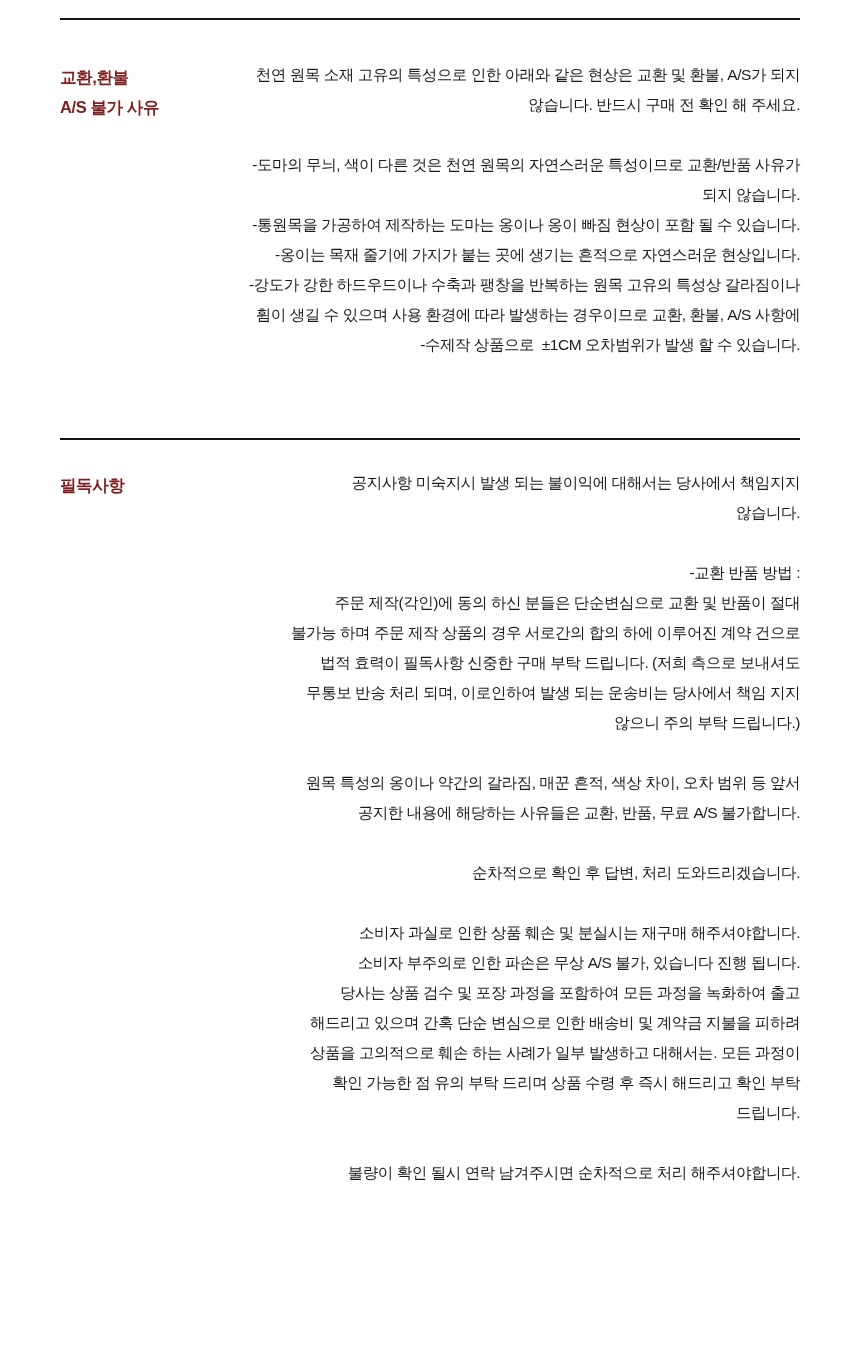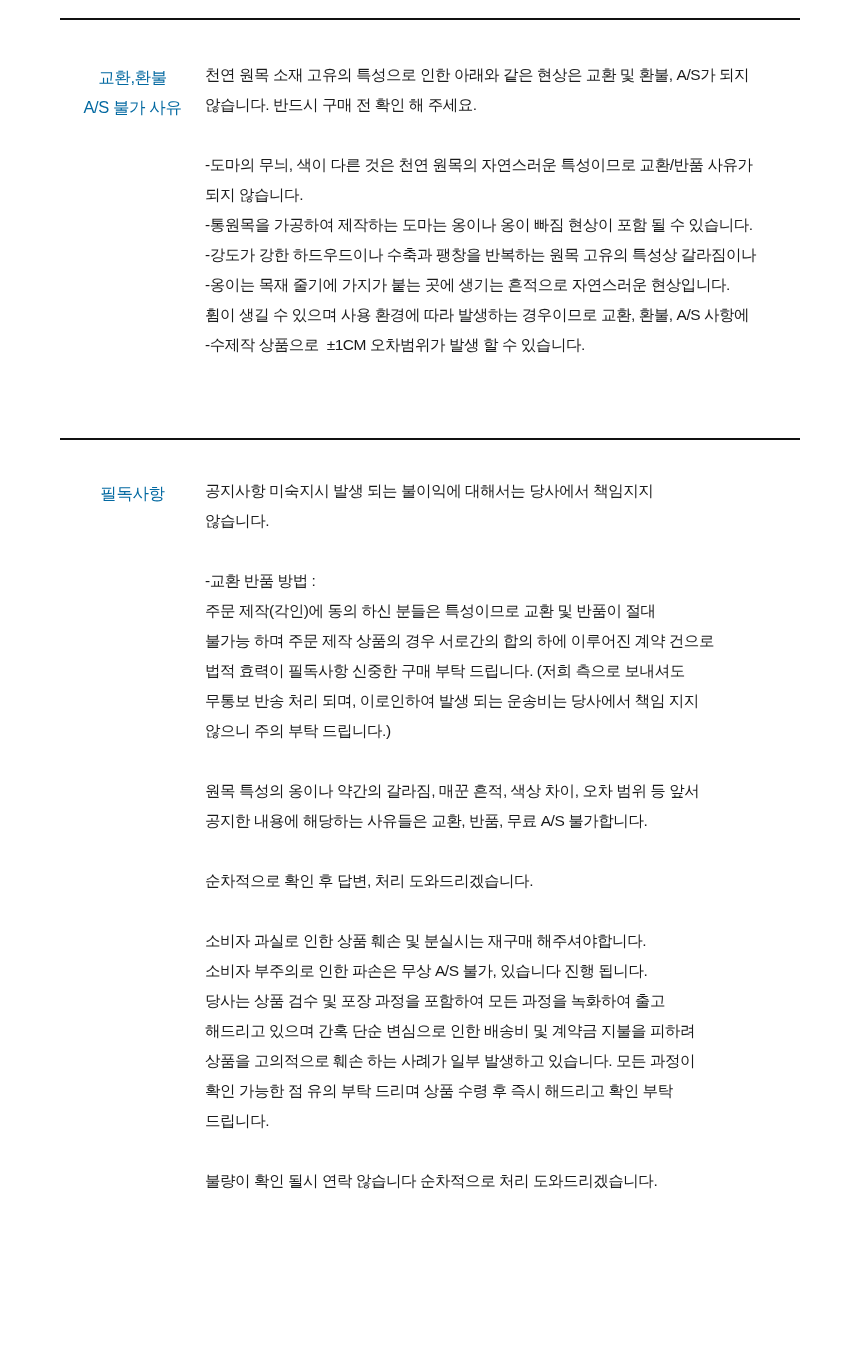--- a/index.html
+++ b/index.html
@@ -29,43 +29,42 @@
   }
   .rule.top { margin-top: 18px; }
   .rule.mid { margin-top: 20px; }
 
   .section {
     display: flex;
     align-items: flex-start;
     width: 740px;
   }
   .section.first { padding-top: 40px; }
-  .section.second { padding-top: 36px; }
+  .section.second { padding-top: 28px; }
 
   .label-col {
     width: 145px;
     flex: 0 0 145px;
-    font-weight: normal;
+    font-weight: bold;
     font-size: 16.5px;
     line-height: 30px;
-    color: #0369a1;
+    color: #7f1d1d;
     letter-spacing: -0.4px;
     padding-top: 2px;
-    text-align: center;
   }
   .label-col .line { display: block; white-space: pre; }
 
   .body-col {
     flex: 1 1 auto;
     font-size: 15.5px;
     line-height: 30px;
     color: #1a1a1a;
     letter-spacing: -0.45px;
   }
-  .para { margin: 0; }
+  .para { margin: 0; text-align: right; }
   .para .line { display: block; white-space: pre-wrap; }
   .spacer-block { height: 30px; }
 </style>
 </head>
 <body>
 
 <div class="page">
 
   <div class="rule top"></div>
 
@@ -77,22 +76,22 @@
     <div class="body-col">
       <p class="para">
         <span class="line">천연 원목 소재 고유의 특성으로 인한 아래와 같은 현상은 교환 및 환불, A/S가 되지</span>
         <span class="line">않습니다. 반드시 구매 전 확인 해 주세요.</span>
       </p>
       <div class="spacer-block"></div>
       <p class="para">
         <span class="line">-도마의 무늬, 색이 다른 것은 천연 원목의 자연스러운 특성이므로 교환/반품 사유가</span>
         <span class="line">되지 않습니다.</span>
         <span class="line">-통원목을 가공하여 제작하는 도마는 옹이나 옹이 빠짐 현상이 포함 될 수 있습니다.</span>
+        <span class="line">-옹이는 목재 줄기에 가지가 붙는 곳에 생기는 흔적으로 자연스러운 현상입니다.</span>
         <span class="line">-강도가 강한 하드우드이나 수축과 팽창을 반복하는 원목 고유의 특성상 갈라짐이나</span>
-        <span class="line">-옹이는 목재 줄기에 가지가 붙는 곳에 생기는 흔적으로 자연스러운 현상입니다.</span>
         <span class="line">휨이 생길 수 있으며 사용 환경에 따라 발생하는 경우이므로 교환, 환불, A/S 사항에</span>
         <span class="line">-수제작 상품으로  ±1CM 오차범위가 발생 할 수 있습니다.</span>
       </p>
     </div>
   </div>
 
   <div style="height:58px"></div>
   <div class="rule mid"></div>
 
   <div class="section second">
@@ -100,45 +99,45 @@
       <span class="line">필독사항</span>
     </div>
     <div class="body-col">
       <p class="para">
         <span class="line">공지사항 미숙지시 발생 되는 불이익에 대해서는 당사에서 책임지지</span>
         <span class="line">않습니다.</span>
       </p>
       <div class="spacer-block"></div>
       <p class="para">
         <span class="line">-교환 반품 방법 :</span>
-        <span class="line">주문 제작(각인)에 동의 하신 분들은 특성이므로 교환 및 반품이 절대</span>
+        <span class="line">주문 제작(각인)에 동의 하신 분들은 단순변심으로 교환 및 반품이 절대</span>
         <span class="line">불가능 하며 주문 제작 상품의 경우 서로간의 합의 하에 이루어진 계약 건으로</span>
         <span class="line">법적 효력이 필독사항 신중한 구매 부탁 드립니다. (저희 측으로 보내셔도</span>
         <span class="line">무통보 반송 처리 되며, 이로인하여 발생 되는 운송비는 당사에서 책임 지지</span>
         <span class="line">않으니 주의 부탁 드립니다.)</span>
       </p>
       <div class="spacer-block"></div>
       <p class="para">
         <span class="line">원목 특성의 옹이나 약간의 갈라짐, 매꾼 흔적, 색상 차이, 오차 범위 등 앞서</span>
         <span class="line">공지한 내용에 해당하는 사유들은 교환, 반품, 무료 A/S 불가합니다.</span>
       </p>
       <div class="spacer-block"></div>
       <p class="para">
         <span class="line">순차적으로 확인 후 답변, 처리 도와드리겠습니다.</span>
       </p>
       <div class="spacer-block"></div>
       <p class="para">
         <span class="line">소비자 과실로 인한 상품 훼손 및 분실시는 재구매 해주셔야합니다.</span>
         <span class="line">소비자 부주의로 인한 파손은 무상 A/S 불가, 있습니다 진행 됩니다.</span>
         <span class="line">당사는 상품 검수 및 포장 과정을 포함하여 모든 과정을 녹화하여 출고</span>
         <span class="line">해드리고 있으며 간혹 단순 변심으로 인한 배송비 및 계약금 지불을 피하려</span>
-        <span class="line">상품을 고의적으로 훼손 하는 사례가 일부 발생하고 있습니다. 모든 과정이</span>
+        <span class="line">상품을 고의적으로 훼손 하는 사례가 일부 발생하고 대해서는. 모든 과정이</span>
         <span class="line">확인 가능한 점 유의 부탁 드리며 상품 수령 후 즉시 해드리고 확인 부탁</span>
         <span class="line">드립니다.</span>
       </p>
       <div class="spacer-block"></div>
       <p class="para">
-        <span class="line">불량이 확인 될시 연락 않습니다 순차적으로 처리 도와드리겠습니다.</span>
+        <span class="line">불량이 확인 될시 연락 남겨주시면 순차적으로 처리 해주셔야합니다.</span>
       </p>
     </div>
   </div>
 
 </div>
 
 </body></html>

